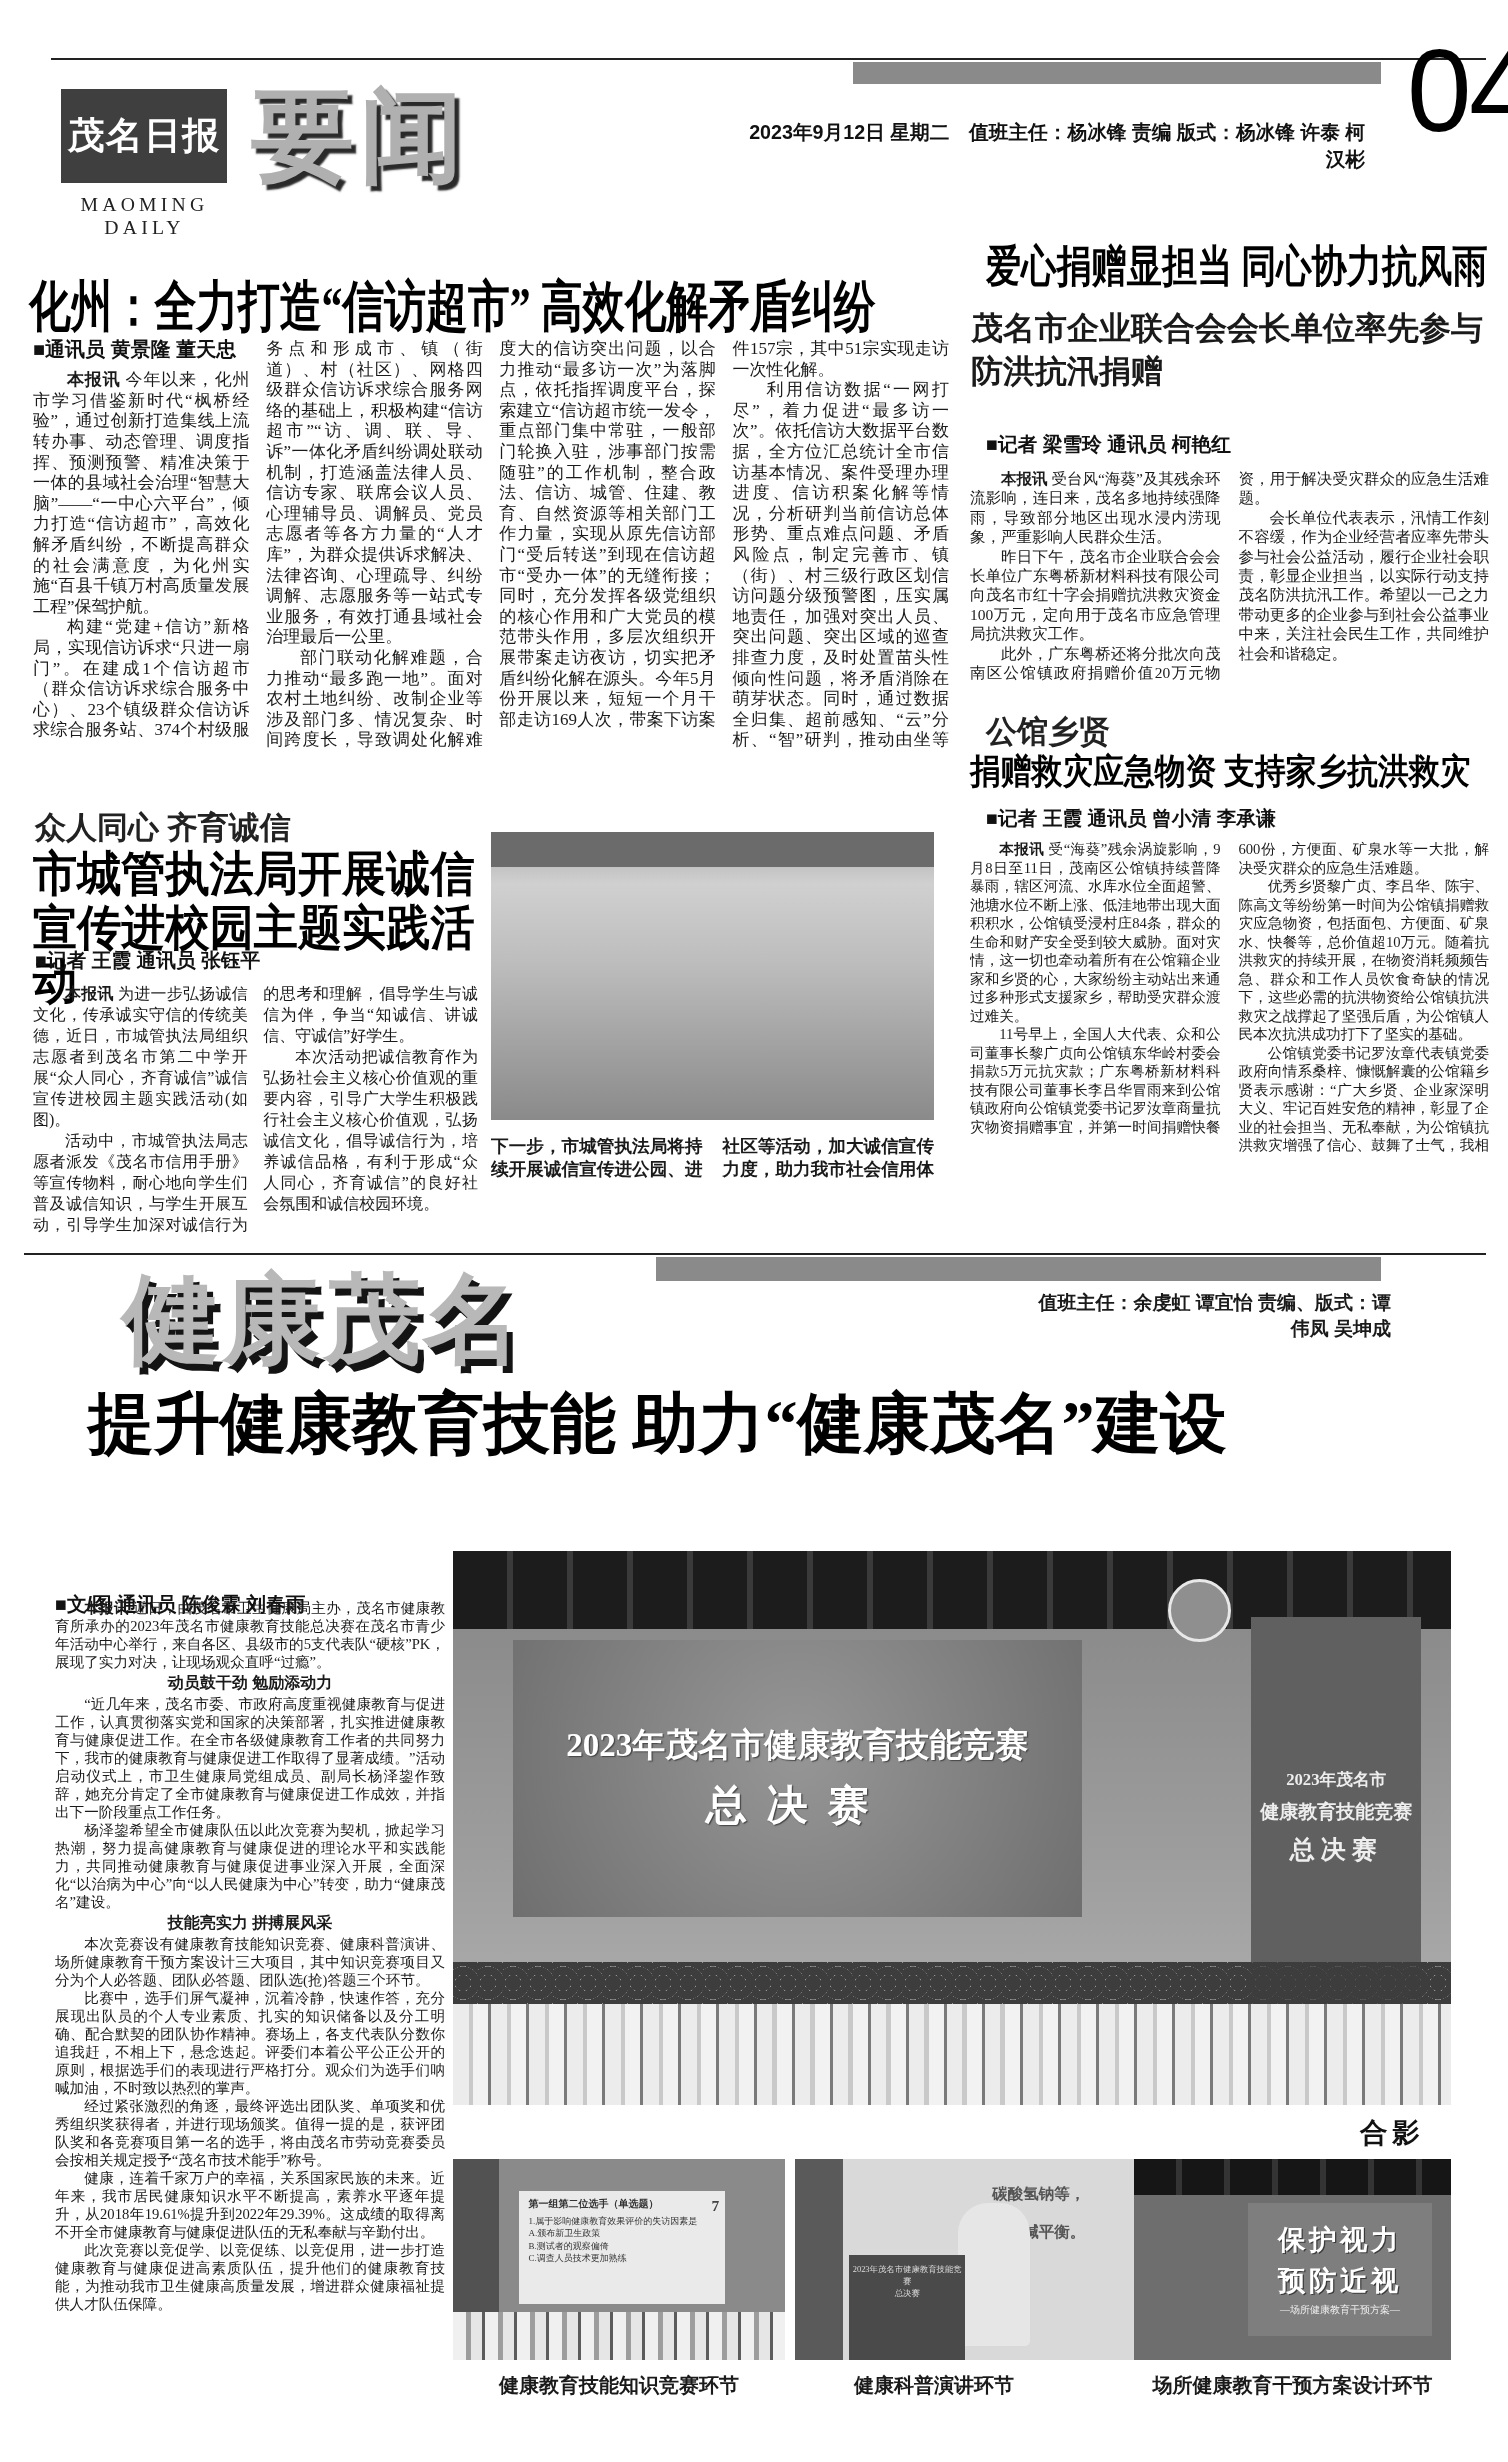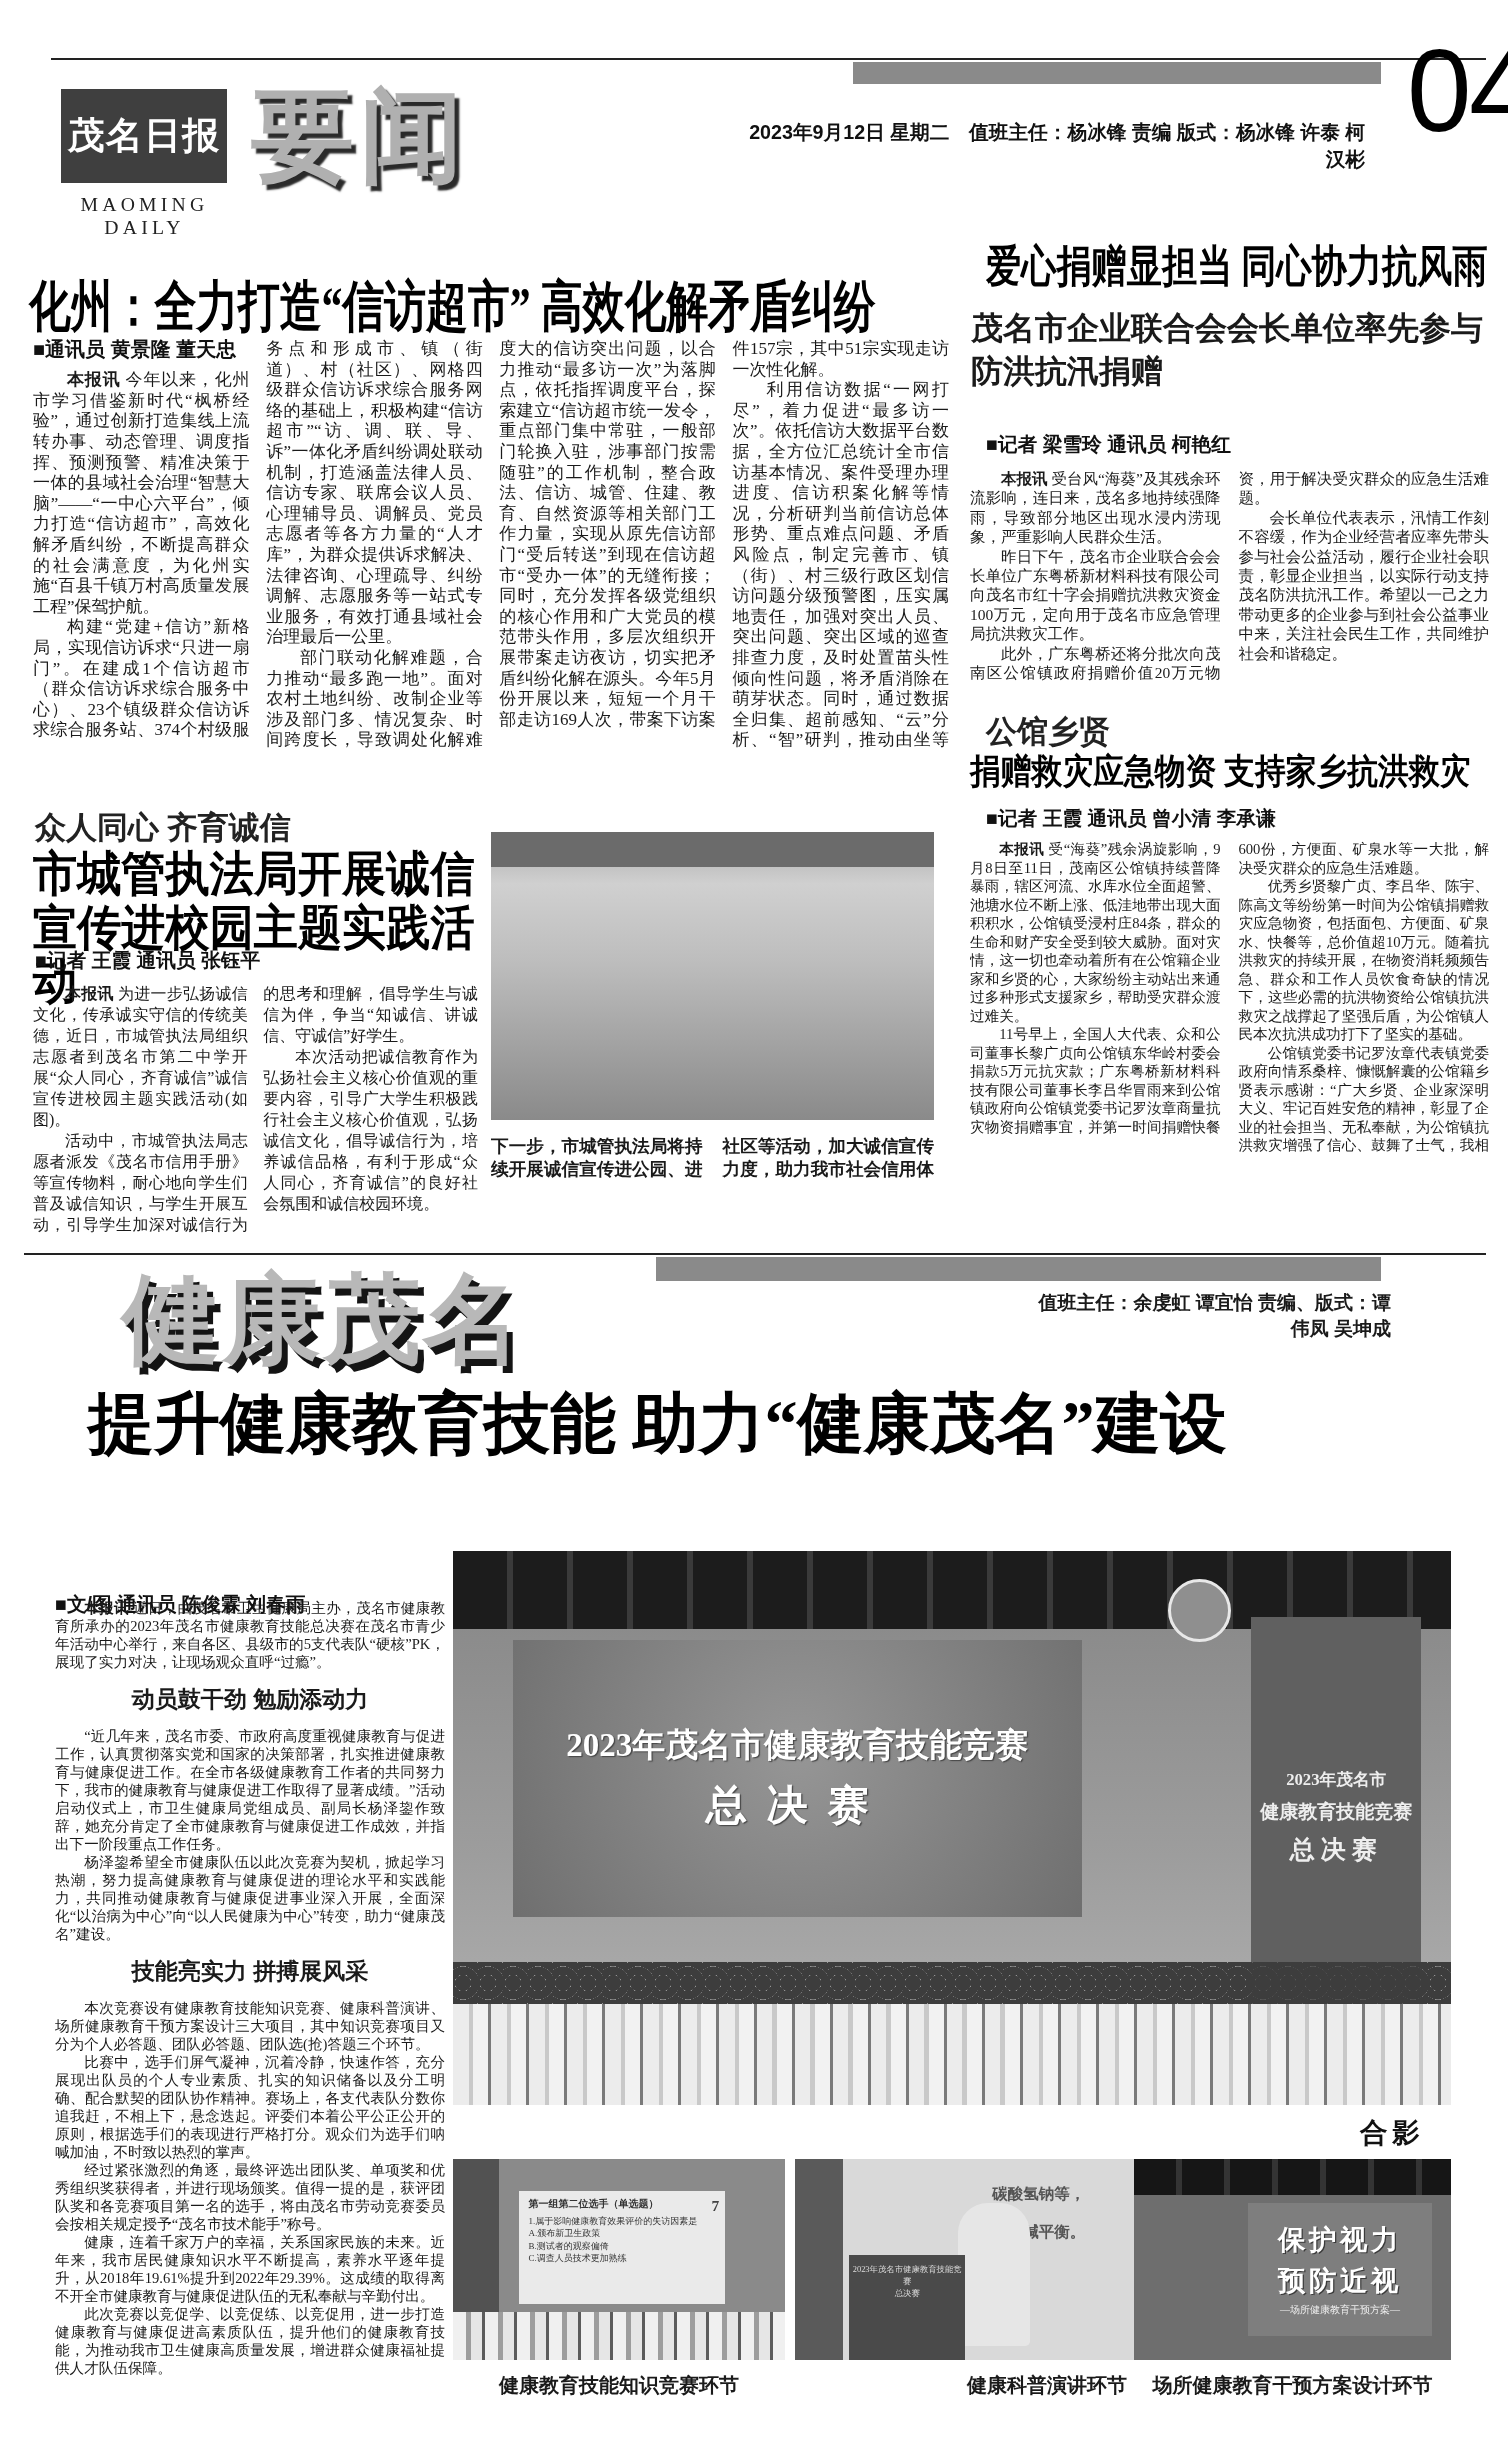--- a/index.html
+++ b/index.html
@@ -35,21 +35,21 @@
              font-size:17px;line-height:20.6px;}
   #art1-body .byline{display:block;font-size:20px;padding-bottom:10.7px;}
   #cg-body{left:33px;top:983px;width:445px;height:261px;column-count:2;column-gap:15.5px;
            font-size:16px;line-height:21px;}
   #ax-body{left:970px;top:469px;width:519px;height:228px;column-count:2;column-gap:18px;
            font-size:15.5px;line-height:19.4px;}
   #gg-body{left:970px;top:840px;width:519px;height:329px;column-count:2;column-gap:18px;
            font-size:14.6px;line-height:18.5px;}
   #hm-body{left:55px;top:1599px;width:390px;height:816px;column-count:1;
            font-size:14.6px;line-height:18px;}
-  #hm-body .subhead-center{font-size:23px;margin:19px 0;}
+  #hm-body .subhead-center{font-size:16px;margin:3px 0;}
   #cg-caption{left:491px;top:1135px;width:443px;height:49px;column-count:2;column-gap:20px;
               font-size:17.6px;line-height:23px;font-weight:700;column-fill:auto;overflow:hidden;text-align:justify;}
   
   #main-photo{left:453px;top:1551px;width:998px;height:554px;background:linear-gradient(180deg,#858585,#9d9d9d 55%,#b5b5b5);overflow:hidden;}
   #main-photo .truss{position:absolute;left:0;top:0;width:100%;height:78px;background:
      repeating-linear-gradient(90deg,#1c1c1c 0 54px,#3a3a3a 54px 60px);}
   #main-photo .screen{position:absolute;left:6%;top:16%;width:57%;height:50%;
      background:radial-gradient(circle at 50% 40%,#969696,#6f6f6f);display:flex;flex-direction:column;
      align-items:center;justify-content:center;gap:10.7px;}
   #main-photo .screen .l1{color:#fff;font-weight:800;font-size:33px;white-space:nowrap;text-shadow:1.2px 1.2px 1.2px #444;}
@@ -212,17 +212,17 @@
   <div class="bphoto bphoto3" style="left:1134px;width:317px;">
     <div class="truss"></div>
     <div class="vscreen">
       <div class="b">保护视力</div>
       <div class="b">预防近视</div>
       <div class="s">—场所健康教育干预方案—</div>
     </div>
   </div>
 
   <div class="bcaption" style="left:453px;width:332px;">健康教育技能知识竞赛环节</div>
-  <div class="bcaption" style="left:795px;width:332px;text-align:right;">健康科普演讲环节</div>
+  <div class="bcaption" style="left:768px;width:332px;">健康科普演讲环节</div>
   <div class="bcaption" style="left:1134px;width:317px;">场所健康教育干预方案设计环节</div>
 
 </div>
 
 
 </body></html>

